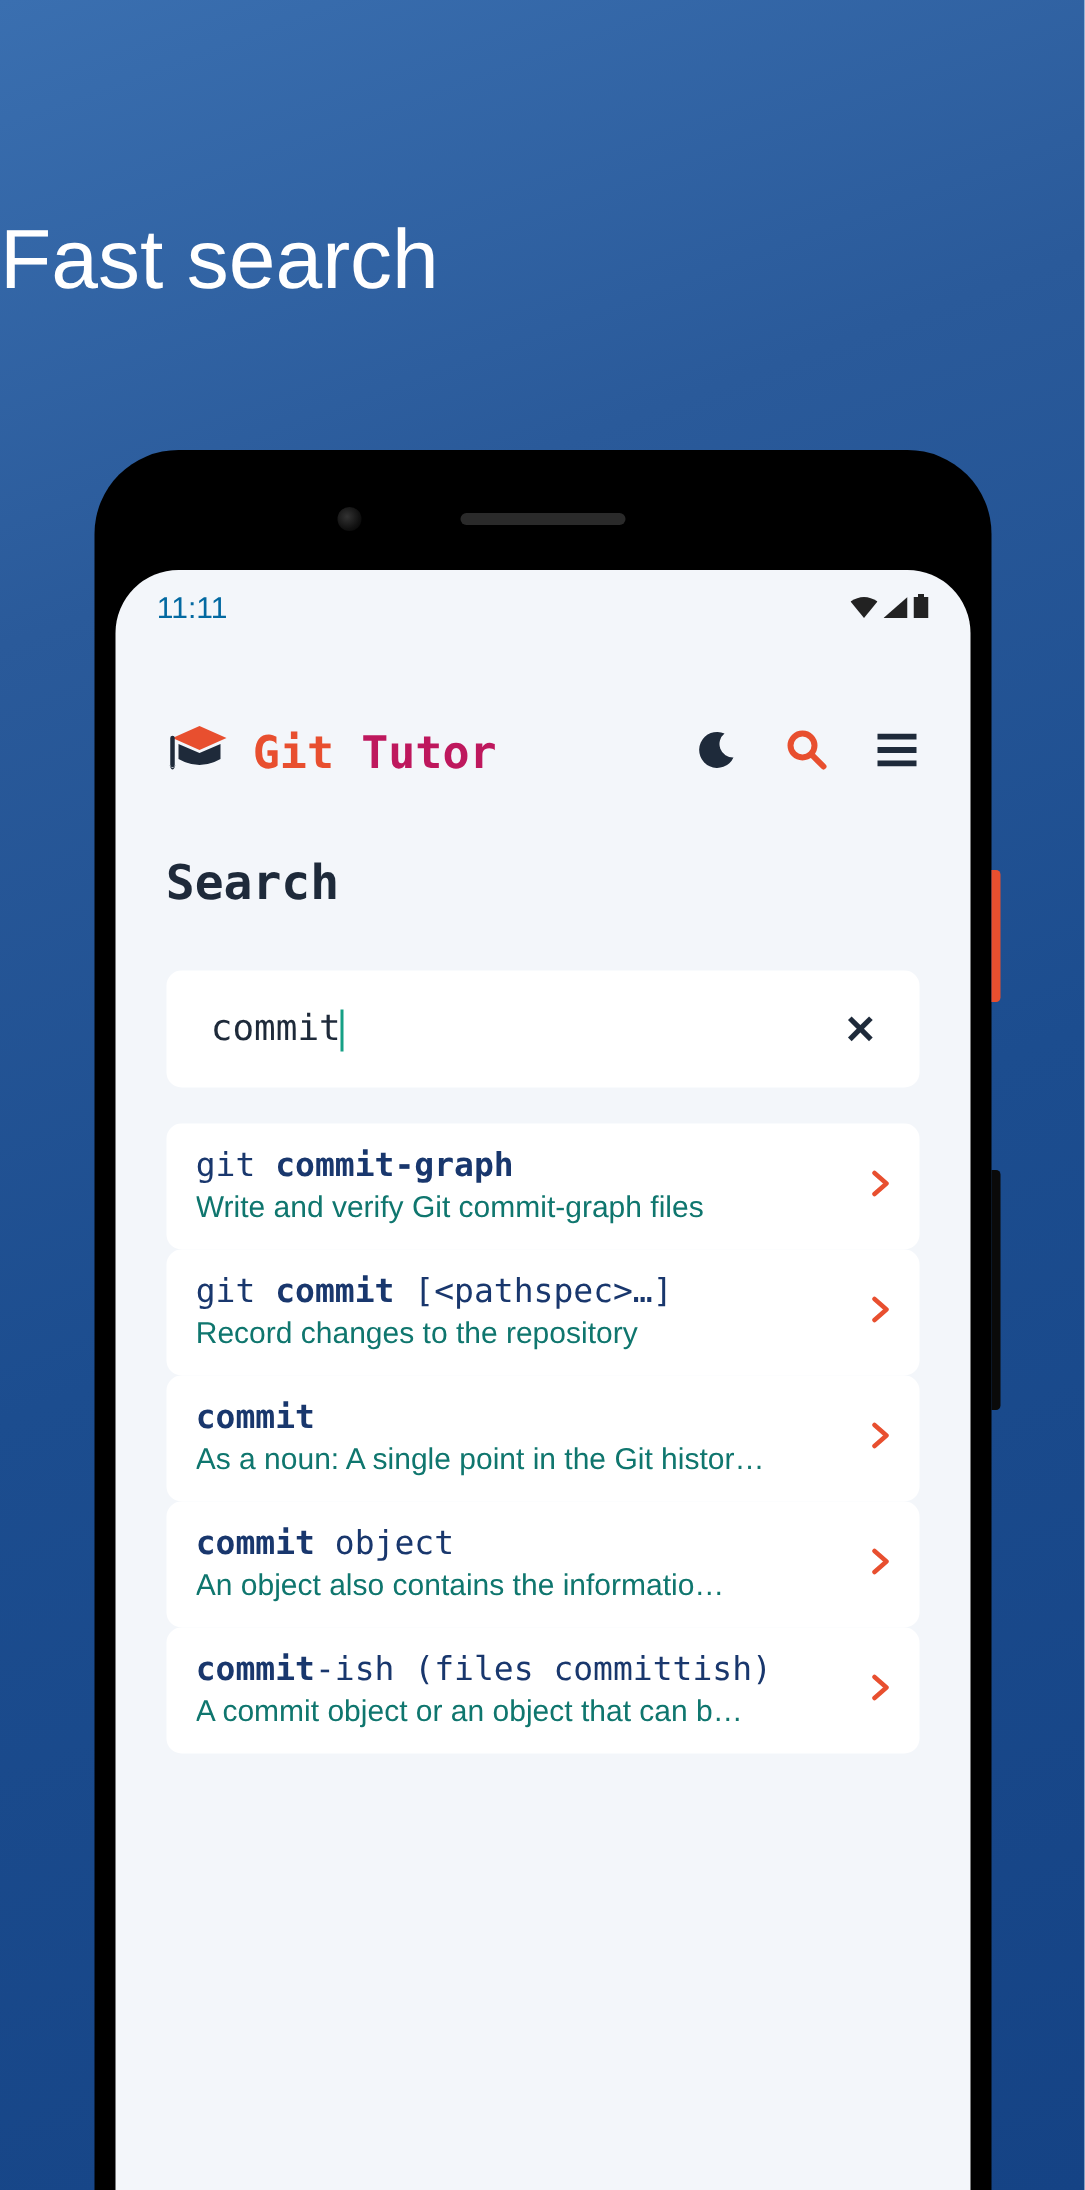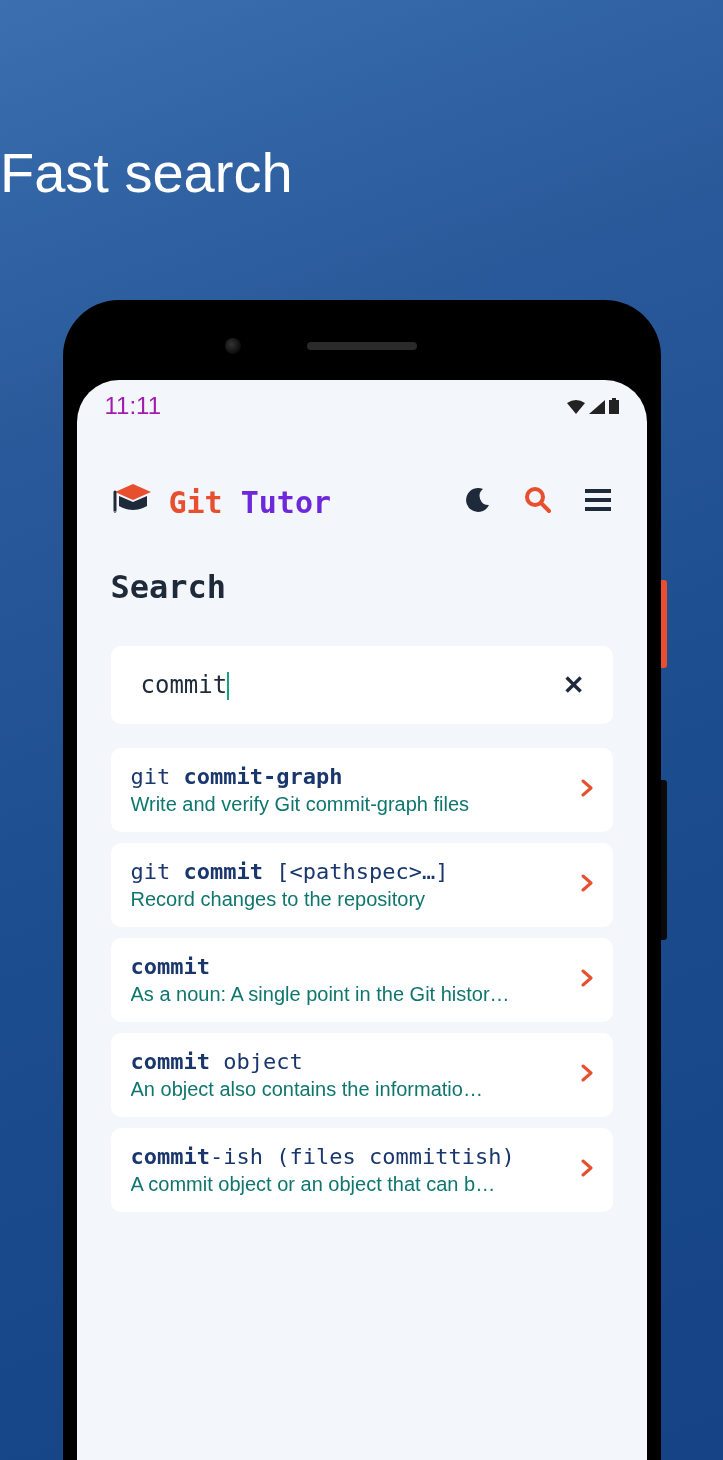--- a/index.html
+++ b/index.html
@@ -84,40 +84,40 @@
     flex-direction: column;
   }
 
   
   .statusbar {
     display: flex;
     justify-content: space-between;
     align-items: center;
     padding: 10px 28px 0 28px;
     height: 42px;
-    font-size: 24px;
-    color: #a21caf;
+    font-size: 20px;
+    color: #0369a1;
   }
   .status-icons { display: flex; gap: 4px; align-items: center; }
 
   
   .app-header {
     display: flex;
     align-items: center;
     padding: 58px 34px 0 34px;
     gap: 14px;
   }
   .logo { display: flex; align-items: center; gap: 14px; flex: 1; }
   .brand {
     font-family: "Menlo", "Consolas", monospace;
     font-size: 30px;
     font-weight: 700;
   }
   .brand-git { color: #e84f2f; }
-  .brand-tutor { color: #6d28d9; }
+  .brand-tutor { color: #be185d; }
   .header-actions { display: flex; align-items: center; gap: 30px; }
   .icon-btn { width: 30px; height: 30px; display: flex; align-items: center; justify-content: center; cursor: pointer; }
 
   
   .content { padding: 44px 34px 0 34px; }
   .section-title {
     font-family: "Menlo","Consolas",monospace;
     font-size: 32px;
     font-weight: 700;
     color: #1e2a3a;
@@ -135,21 +135,21 @@
   }
   .cursor {
     display: inline-block;
     width: 2px;
     height: 28px;
     background: #16a085;
     vertical-align: middle;
   }
   .clear-x { color: #1e2a3a; font-size: 26px; font-weight: 700; cursor: pointer; padding: 8px; }
 
-  .results { display: flex; flex-direction: column; gap: 11px; }
+  .results { display: flex; flex-direction: column; gap: 0; }
   .result {
     background: #fff;
     border-radius: 10px;
     padding: 16px 20px;
     display: flex;
     align-items: center;
     gap: 12px;
     cursor: pointer;
   }
   .result-body { flex: 1; min-width: 0; }

